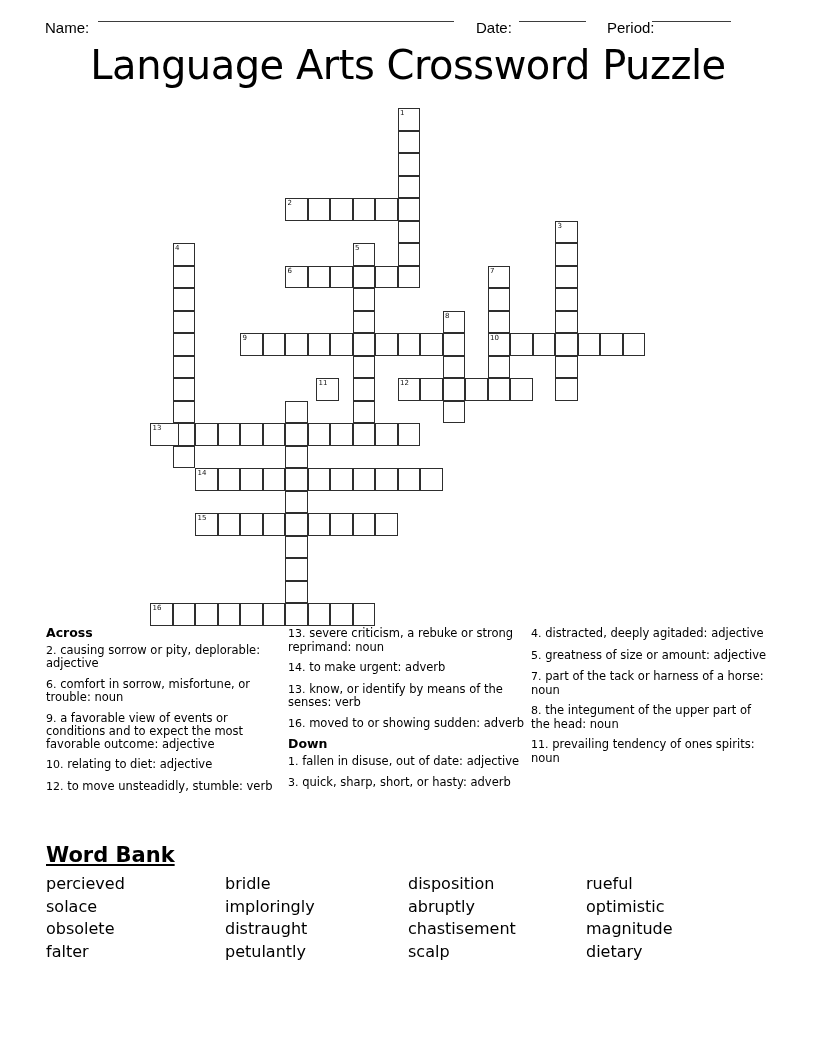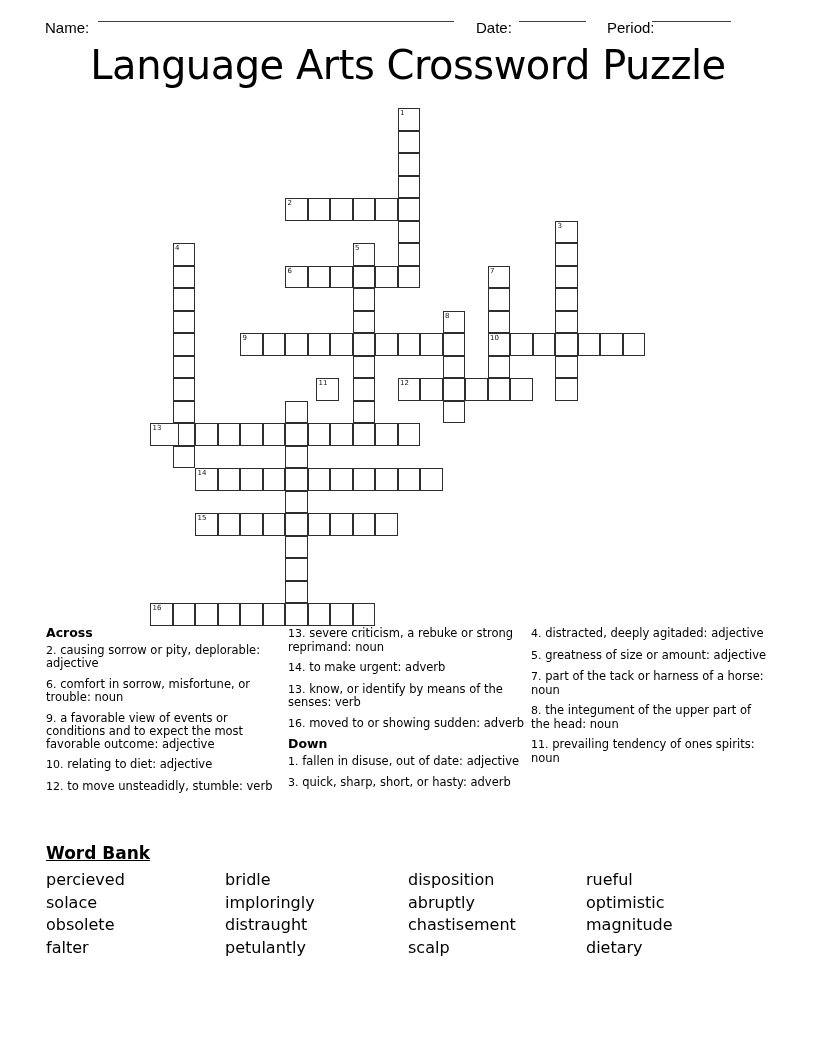--- a/index.html
+++ b/index.html
@@ -47,21 +47,21 @@
   .col-0 { left:46px; }
   .col-1 { left:288px; }
   .col-2 { left:531px; }
   .clue-heading { font-size:12.5px; font-weight:bold; 
                   margin:0 0 4px 0; }
   .clue { margin:0 0 8px 0; }
   .clue .cnum { font-weight:normal; font-size:11px; }
 
   
   .wordbank { position:absolute; left:46px; top:843px; width:740px; }
-  .wb-heading { font-size:17px; font-weight:bold; text-decoration:underline;
+  .wb-heading { font-size:21px; font-weight:bold; text-decoration:underline;
                 margin:0 0 6px 0; }
   .wb-cols { position:relative; height:100px; }
   .wb-col { position:absolute; top:0; }
   .wbc-0 { left:0px; }
   .wbc-1 { left:179px; }
   .wbc-2 { left:362px; }
   .wbc-3 { left:540px; }
   .wb-word { font-size:16px; line-height:22.5px; white-space:nowrap; }
 </style>
 </head>

